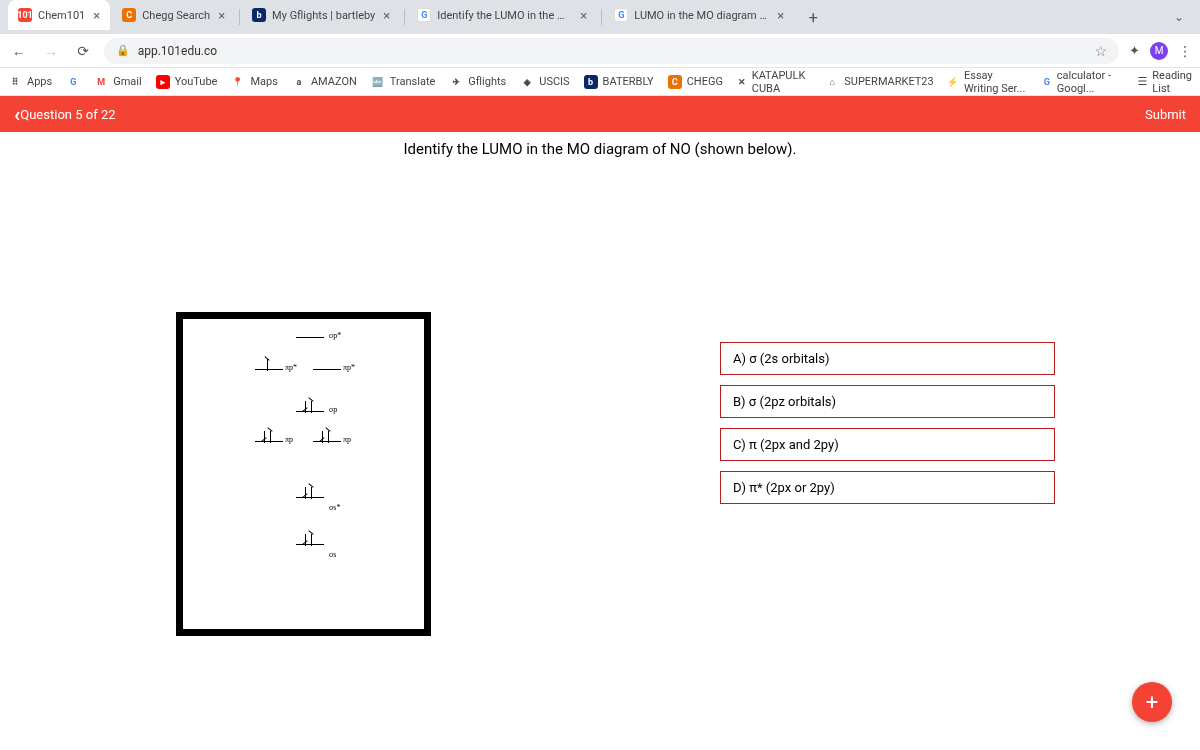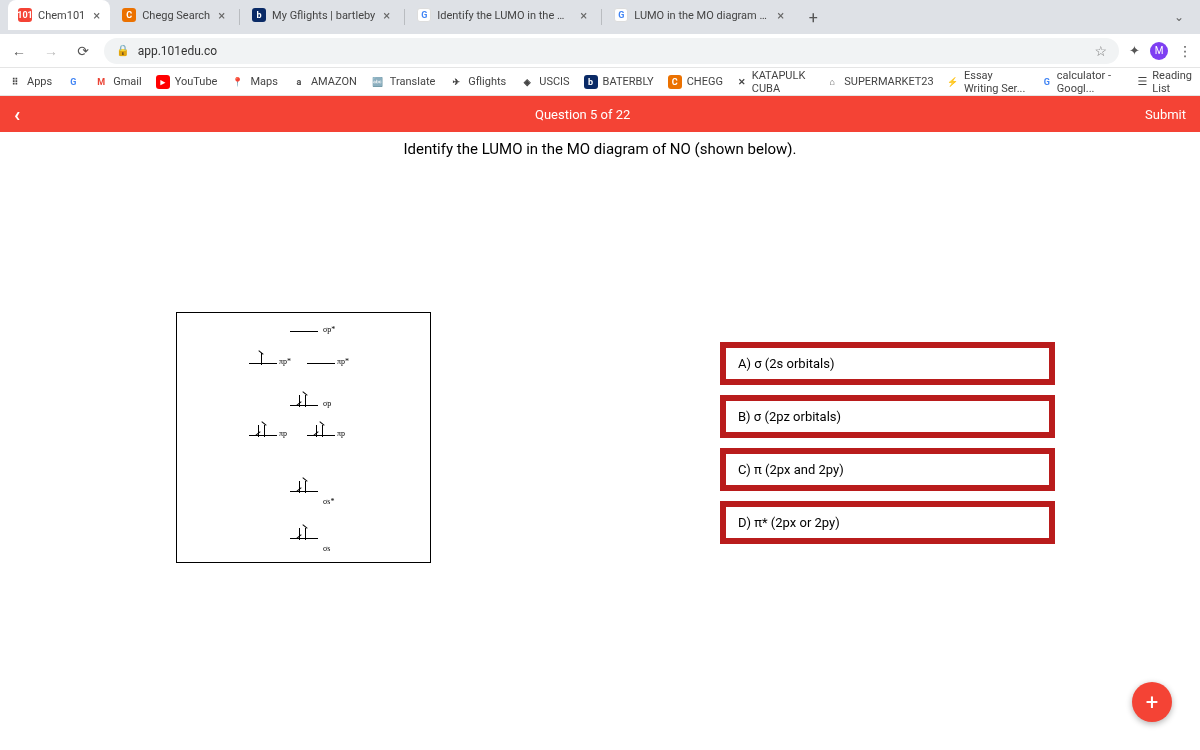--- a/index.html
+++ b/index.html
@@ -29,41 +29,41 @@
 
 
 .bookmarks { height:28px; border-bottom:1px solid #e5e5e5; display:flex; align-items:center; padding:0 8px; gap:14px; font-size:11px; color:#444; }
 .bk { display:flex; align-items:center; gap:5px; }
 .bk .ic { width:14px; height:14px; border-radius:3px; display:flex; align-items:center; justify-content:center; font-size:9px; font-weight:bold; }
 .bookmarks .reading { margin-left:auto; display:flex; align-items:center; gap:5px; }
 
 
 .qbar { height:36px; background:#f44335; color:#fff; display:flex; align-items:center; padding:0 14px; font-size:14px; }
 .qbar .back { font-size:20px; font-weight:bold; }
-.qbar .center { flex:1; text-align:center; font-size:13px; }
+.qbar .center { flex:1; text-align:left; font-size:13px; }
 .qbar .submit { font-size:13px; }
 
 
 .content { position:relative; padding:0; }
 .prompt { text-align:center; font-size:15px; padding:8px 0 0; }
 
 
-.diagram { position:absolute; left:176px; top:180px; width:255px; height:251px; border:1px solid #000000; }
+.diagram { position:absolute; left:176px; top:180px; width:255px; height:324px; border:7px solid #000000; }
 .level { position:absolute; width:28px; height:0; border-top:1px solid #000; }
 .pair::before, .pair::after { content:""; position:absolute; width:0; height:12px; border-left:1.3px solid #000; top:-11px; }
 .pair::before { left:9px; } .pair::after { left:15px; }
 .pair .dnL { position:absolute; left:6px; top:-3px; width:6px; height:0; border-top:1px solid #000; transform:rotate(-40deg); }
 .pair .dnR { position:absolute; left:12px; top:-13px; width:6px; height:0; border-top:1px solid #000; transform:rotate(40deg); }
 .single::before { content:""; position:absolute; width:0; height:12px; border-left:1.3px solid #000; top:-11px; left:12px; }
 .single .up { position:absolute; left:9px; top:-12px; width:6px; height:0; border-top:1px solid #000; transform:rotate(40deg); }
 .lbl { position:absolute; font-size:8px; font-family:"Times New Roman",serif; }
 
 
 .options { position:absolute; left:720px; top:210px; width:335px; display:flex; flex-direction:column; gap:10px; }
-.opt { border:6px solid #b91c1c; padding:8px 12px; font-size:13px; cursor:pointer; background:#fff; }
+.opt { border:1px solid #b91c1c; padding:8px 12px; font-size:13px; cursor:pointer; background:#fff; }
 
 
 .fab { position:absolute; right:28px; bottom:28px; width:40px; height:40px; border-radius:50%; background:#f44335; color:#fff; display:flex; align-items:center; justify-content:center; font-size:22px; box-shadow:0 2px 6px rgba(0,0,0,.3); }
 </style>
 </head>
 <body>
 
 <div class="tabstrip">
   <div class="tab">
     <span class="favicon" style="background:#f44335">101</span>

